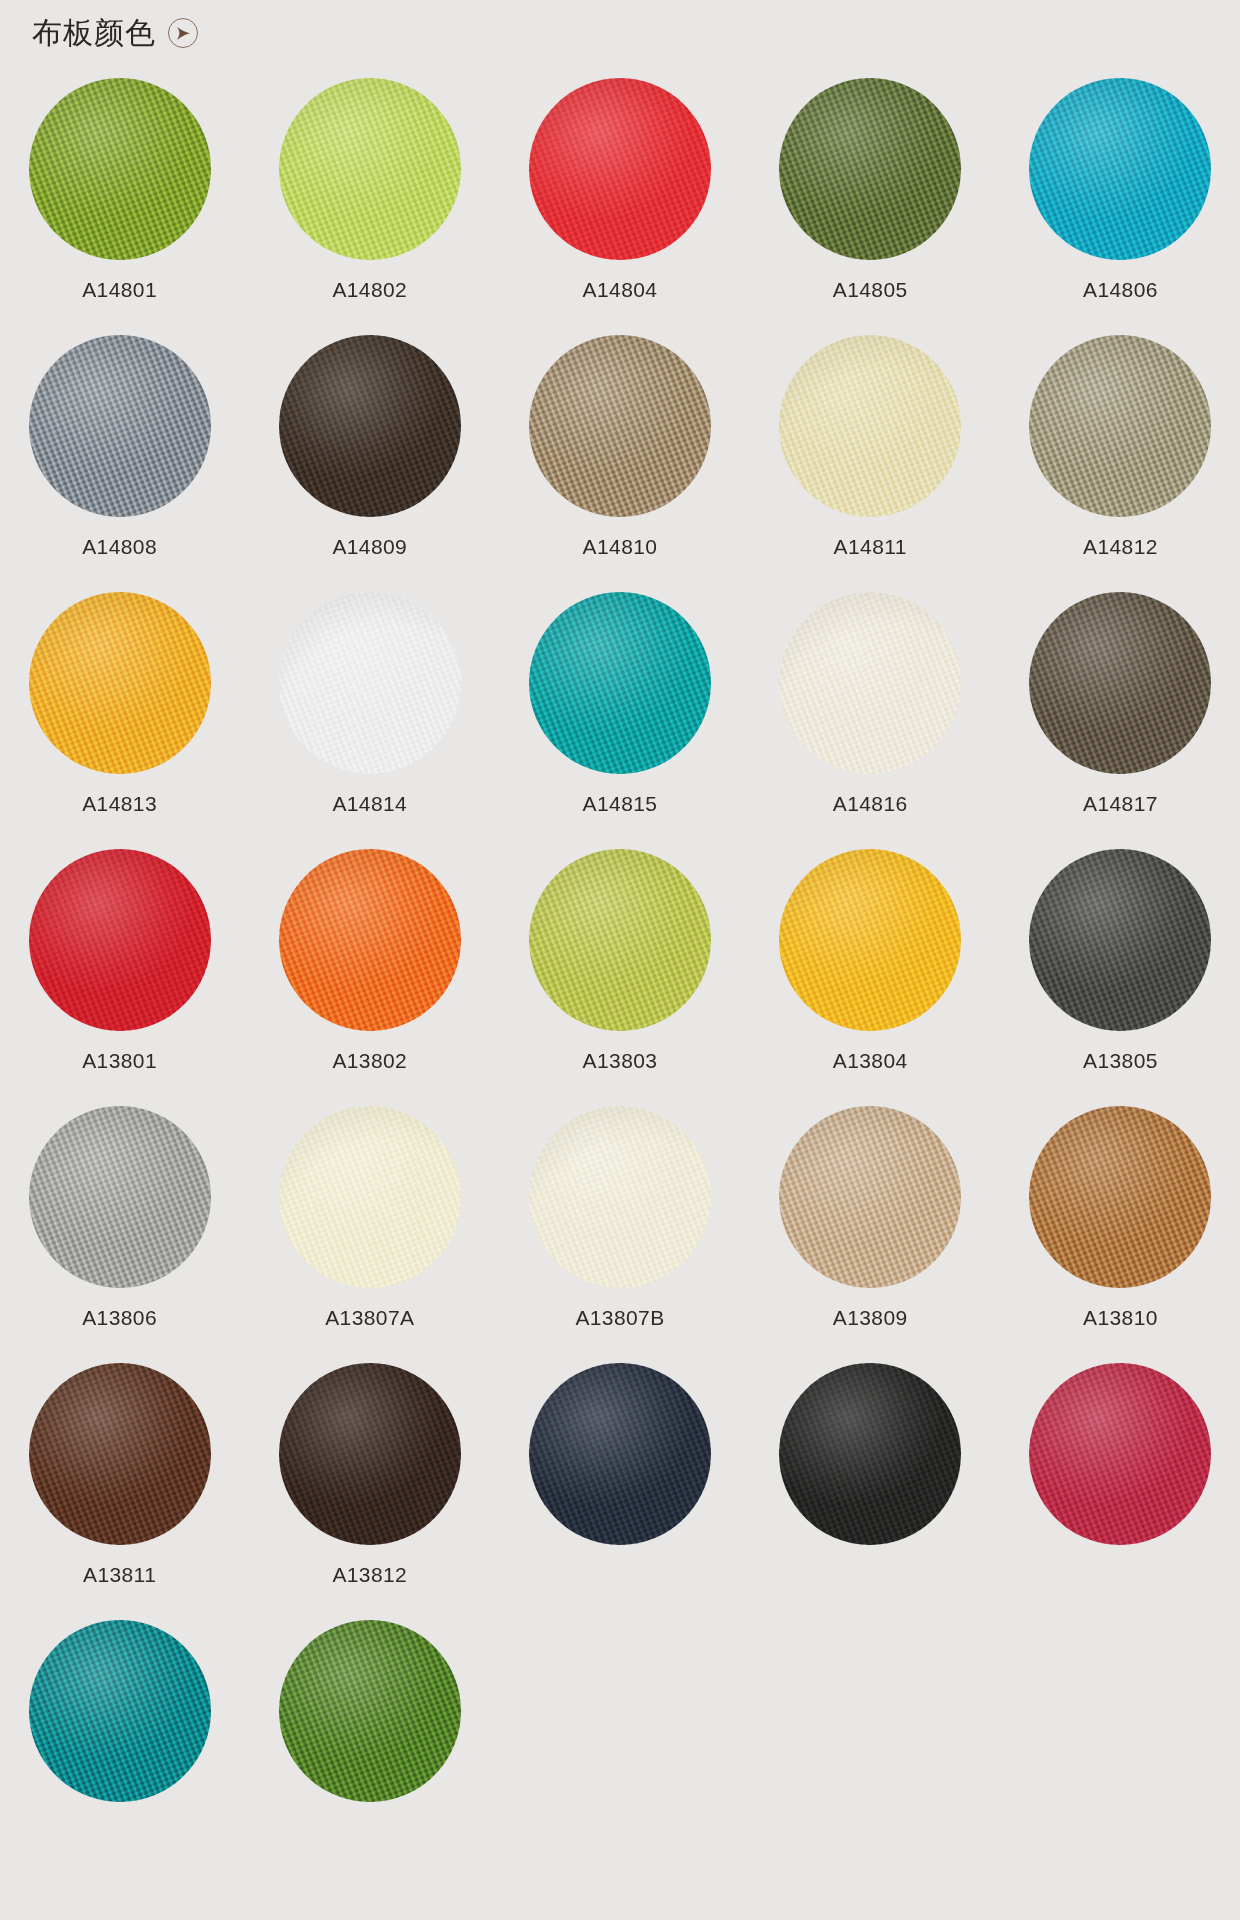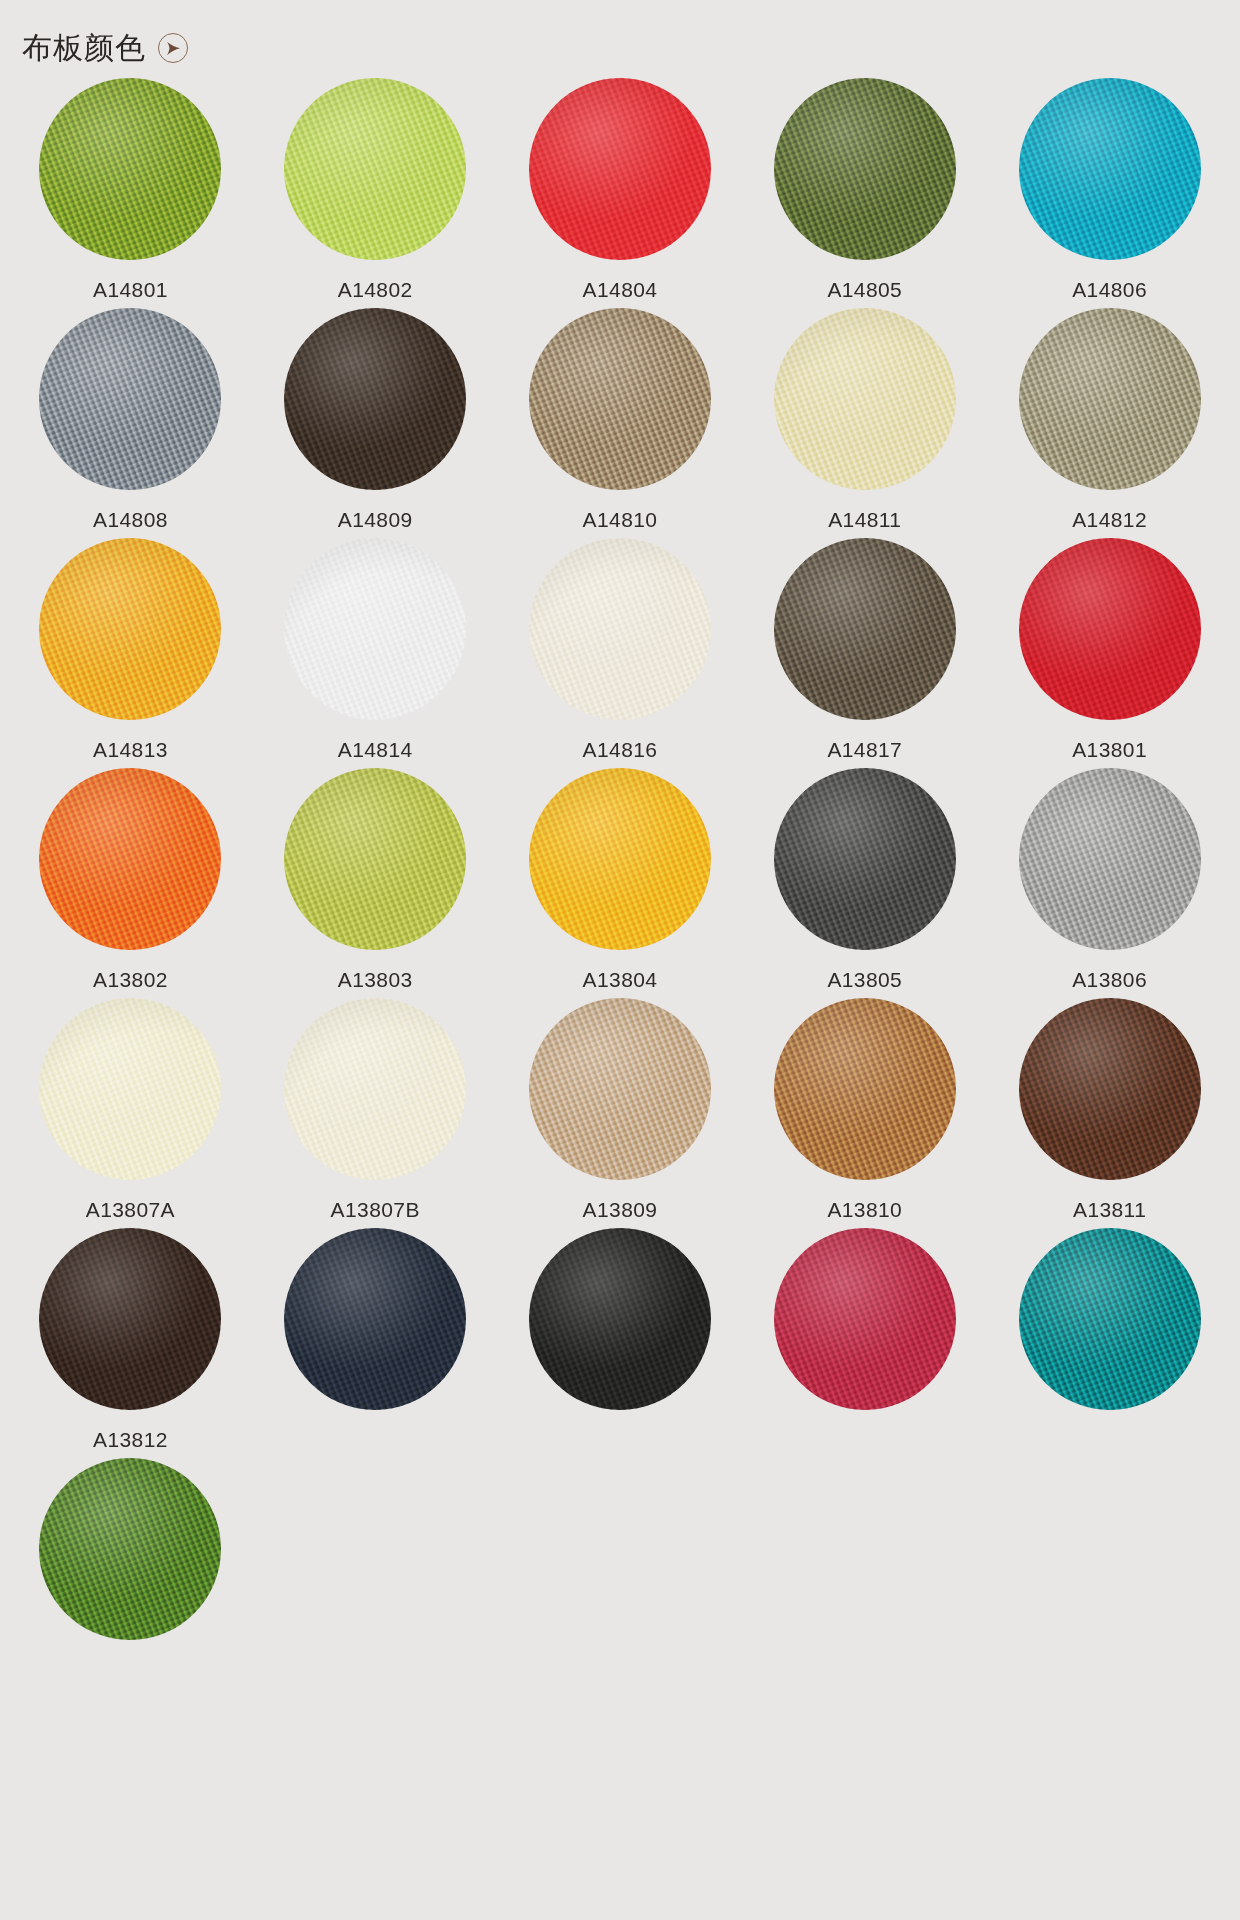--- a/index.html
+++ b/index.html
@@ -15,23 +15,22 @@
   #page {
     position: relative;
     width: 1240px;
     height: 1920px;
     background: #e9e7e6;
   }
 
   
   .header {
     display: flex;
-    align-items: center;
     gap: 12px;
-    padding: 18px 0 0 22px;
+    padding: 18px 0 0 32px;
     height: 78px;
   }
   .header-title {
     font-size: 30px;
     line-height: 1;
     color: #2a2623;
     letter-spacing: 1px;
     font-family: "DejaVu Sans", "Liberation Sans", sans-serif;
     font-weight: 400;
   }
@@ -48,20 +47,21 @@
   }
   .header-arrow svg { display: block; }
 
   
   .grid {
     display: grid;
     grid-template-columns: repeat(5, 1fr);
     row-gap: 0;
     column-gap: 0;
     padding: 0 8px;
+    gap: 27px;
   }
 
   .cell {
     display: flex;
     flex-direction: column;
     align-items: center;
     height: 230px;
   }
 
   .swatch-wrap {
@@ -215,20 +215,26 @@
         <div class="label">A14813</div>
       </div>
       <div class="cell">
         <div class="swatch-wrap">
           <div class="swatch" style="background-color: rgb(236, 236, 236);"></div>
         </div>
         <div class="label">A14814</div>
       </div>
       <div class="cell">
         <div class="swatch-wrap">
+          <div class="swatch" style="background-color: rgb(15, 154, 155);"></div>
+        </div>
+        <div class="label">A14815</div>
+      </div>
+      <div class="cell">
+        <div class="swatch-wrap">
           <div class="swatch" style="background-color: rgb(236, 231, 217);"></div>
         </div>
         <div class="label">A14816</div>
       </div>
       <div class="cell">
         <div class="swatch-wrap">
           <div class="swatch" style="background-color: rgb(92, 82, 67);"></div>
         </div>
         <div class="label">A14817</div>
       </div>

